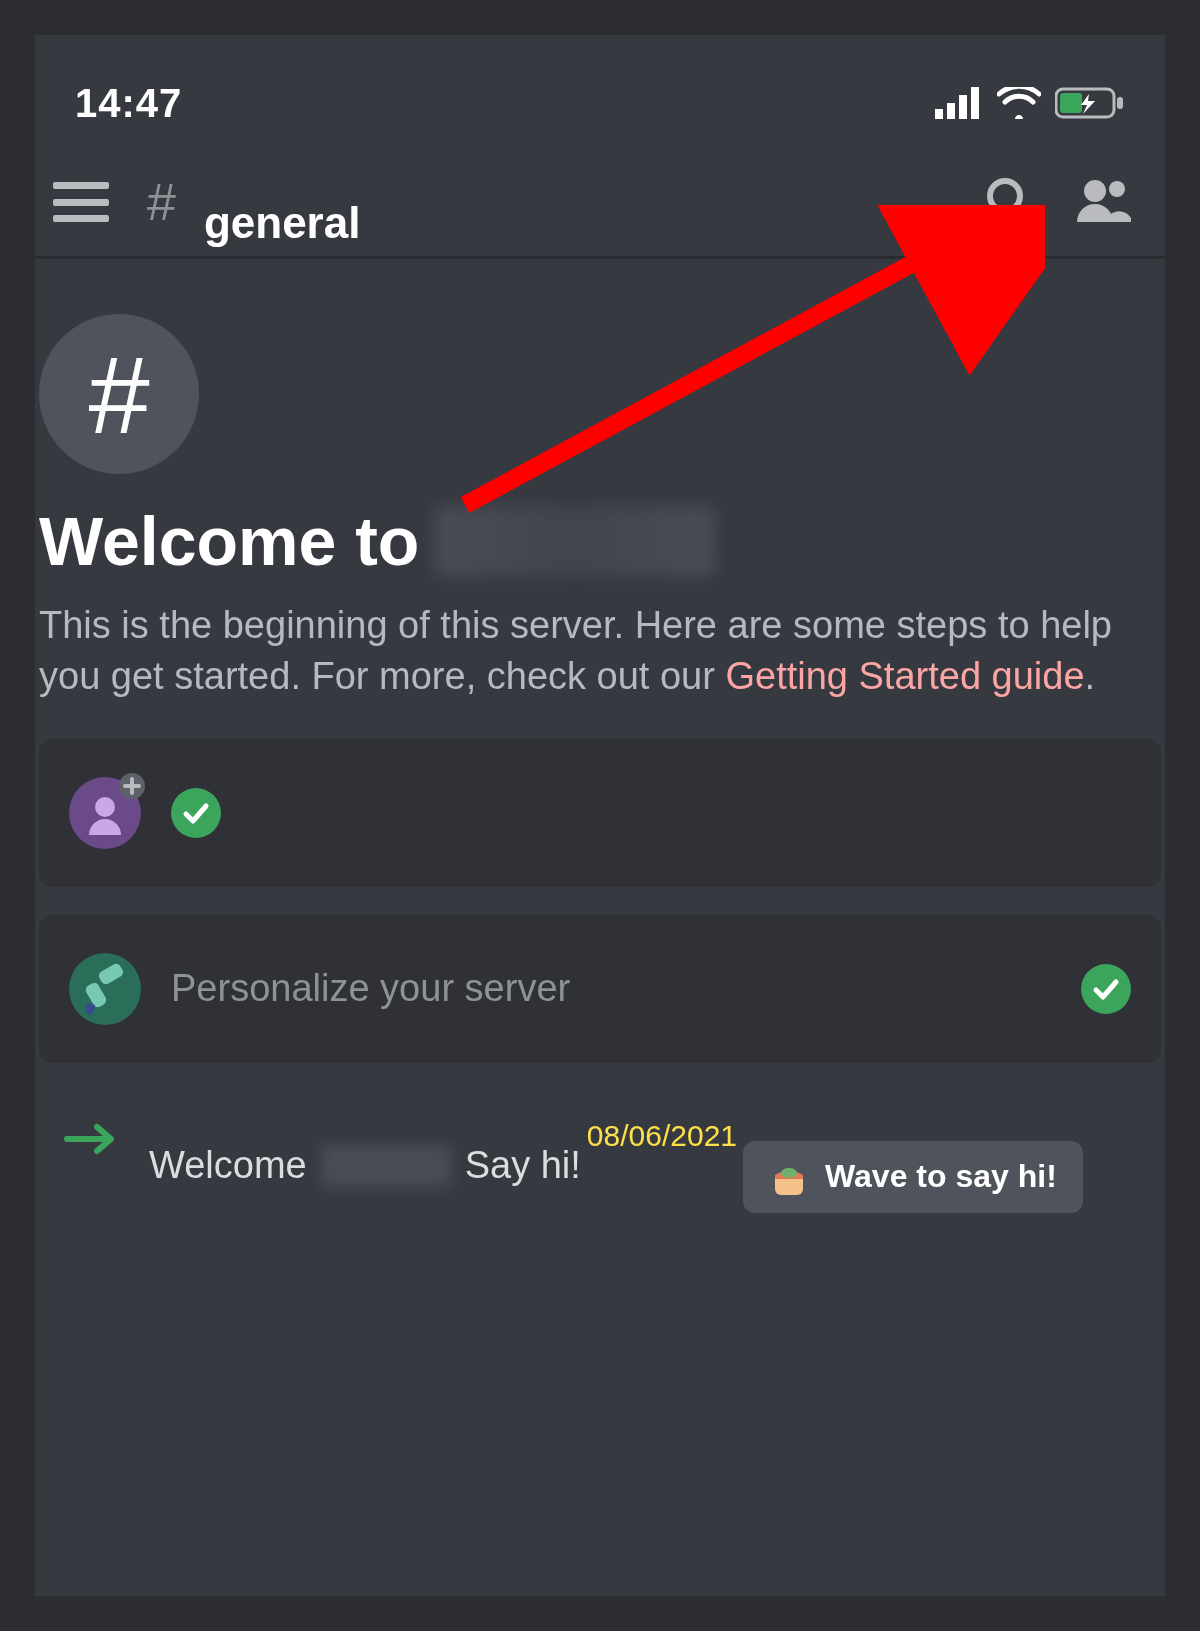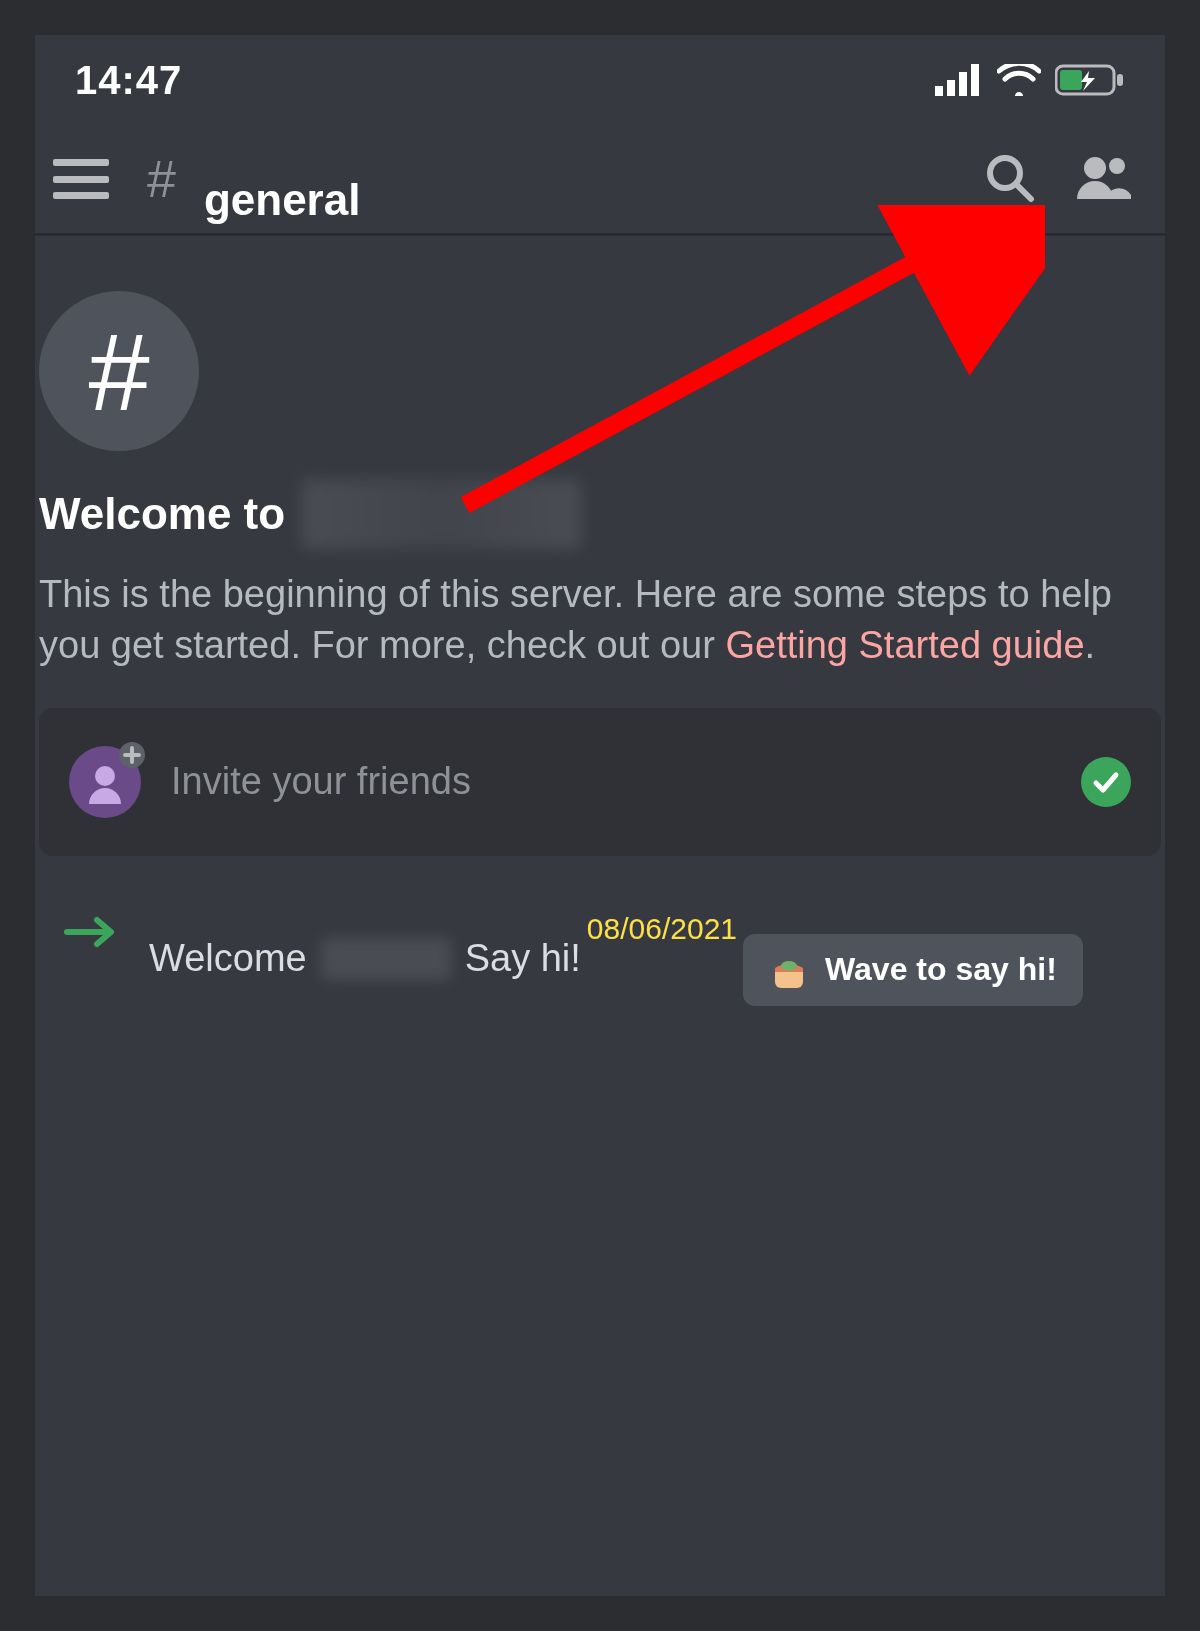--- a/index.html
+++ b/index.html
@@ -25,20 +25,21 @@
   }
 
   
   .status-bar {
     height: 90px;
     display: flex;
     align-items: center;
     justify-content: space-between;
     padding: 0 40px 0 40px;
     color: #fff;
+    margin-top: 23px;
   }
   .status-time { font-size: 40px; font-weight: 700; letter-spacing: 1px; }
   .status-right { display: flex; align-items: center; gap: 14px; }
 
   
   .channel-header {
     height: 110px;
     display: flex;
     align-items: center;
     padding: 0 18px;
@@ -66,21 +67,21 @@
   .big-hash {
     width: 160px; height: 160px;
     border-radius: 50%;
     background: #4f545c;
     display:flex; align-items:center; justify-content:center;
     color:#fff; font-size:110px; font-weight:400;
     margin: 20px 0 28px 0;
   }
   .welcome-title {
     display:flex; align-items:center; gap: 16px;
-    font-size: 44px; font-weight: 800; color:#fff;
+    font-size: 68px; font-weight: 800; color:#fff;
     margin-bottom: 20px;
     flex-wrap: wrap;
   }
   .blur-chip {
     display:inline-block; width: 280px; height: 70px;
     border-radius: 6px;
     background: linear-gradient(90deg,#5a5d63,#4b4e54,#5a5d63);
     filter: blur(8px);
     opacity: 0.55;
     vertical-align: middle;
@@ -235,28 +236,42 @@
           <svg width="72" height="72" viewBox="0 0 72 72">
             <circle cx="36" cy="30" r="10" fill="#c8a9e6"></circle>
             <path d="M20 58 a16 16 0 0 1 32 0 Z" fill="#c8a9e6"></path>
           </svg>
           <div class="mini-plus">
             <svg width="26" height="26" viewBox="0 0 26 26">
                 <path d="M13 6 V20 M6 13 H20" stroke="#b9bbbe" stroke-width="4" stroke-linecap="round"></path>
               </svg>
           </div>
         </div>
-        <div class="step-label">Invite your friends</div>
         <div class="check-badge">
           <svg width="30" height="30" viewBox="0 0 30 30">
               <path d="M5 16 L12 23 L25 8" fill="none" stroke="#fff" stroke-width="5" stroke-linecap="round" stroke-linejoin="round"></path>
             </svg>
         </div>
       </div>
 
+      <div class="step-card">
+        <div class="step-icon teal">
+          <svg width="72" height="72" viewBox="0 0 72 72">
+            <rect x="30" y="14" width="24" height="14" rx="5" fill="#77c9b3" transform="rotate(-30 42 21)"></rect>
+            <rect x="20" y="30" width="14" height="24" rx="5" fill="#77c9b3" transform="rotate(-30 27 42)"></rect>
+            <path d="M18 50 q-4 8 2 12 q6 -2 6 -10 Z" fill="#3a4a8a"></path>
+          </svg>
+        </div>
+        <div class="step-label">Personalize your server</div>
+        <div class="check-badge">
+          <svg width="30" height="30" viewBox="0 0 30 30">
+              <path d="M5 16 L12 23 L25 8" fill="none" stroke="#fff" stroke-width="5" stroke-linecap="round" stroke-linejoin="round"></path>
+            </svg>
+        </div>
+      </div>
 
       <div class="sys-msg">
         <div class="arrow-right">
           <svg width="56" height="40" viewBox="0 0 56 40">
             <line x1="4" y1="20" x2="44" y2="20" stroke="#3ba55c" stroke-width="6" stroke-linecap="round"></line>
             <path d="M34 8 L48 20 L34 32" fill="none" stroke="#3ba55c" stroke-width="6" stroke-linecap="round" stroke-linejoin="round"></path>
           </svg>
         </div>
         <div class="sys-body">
           <div class="sys-text">

